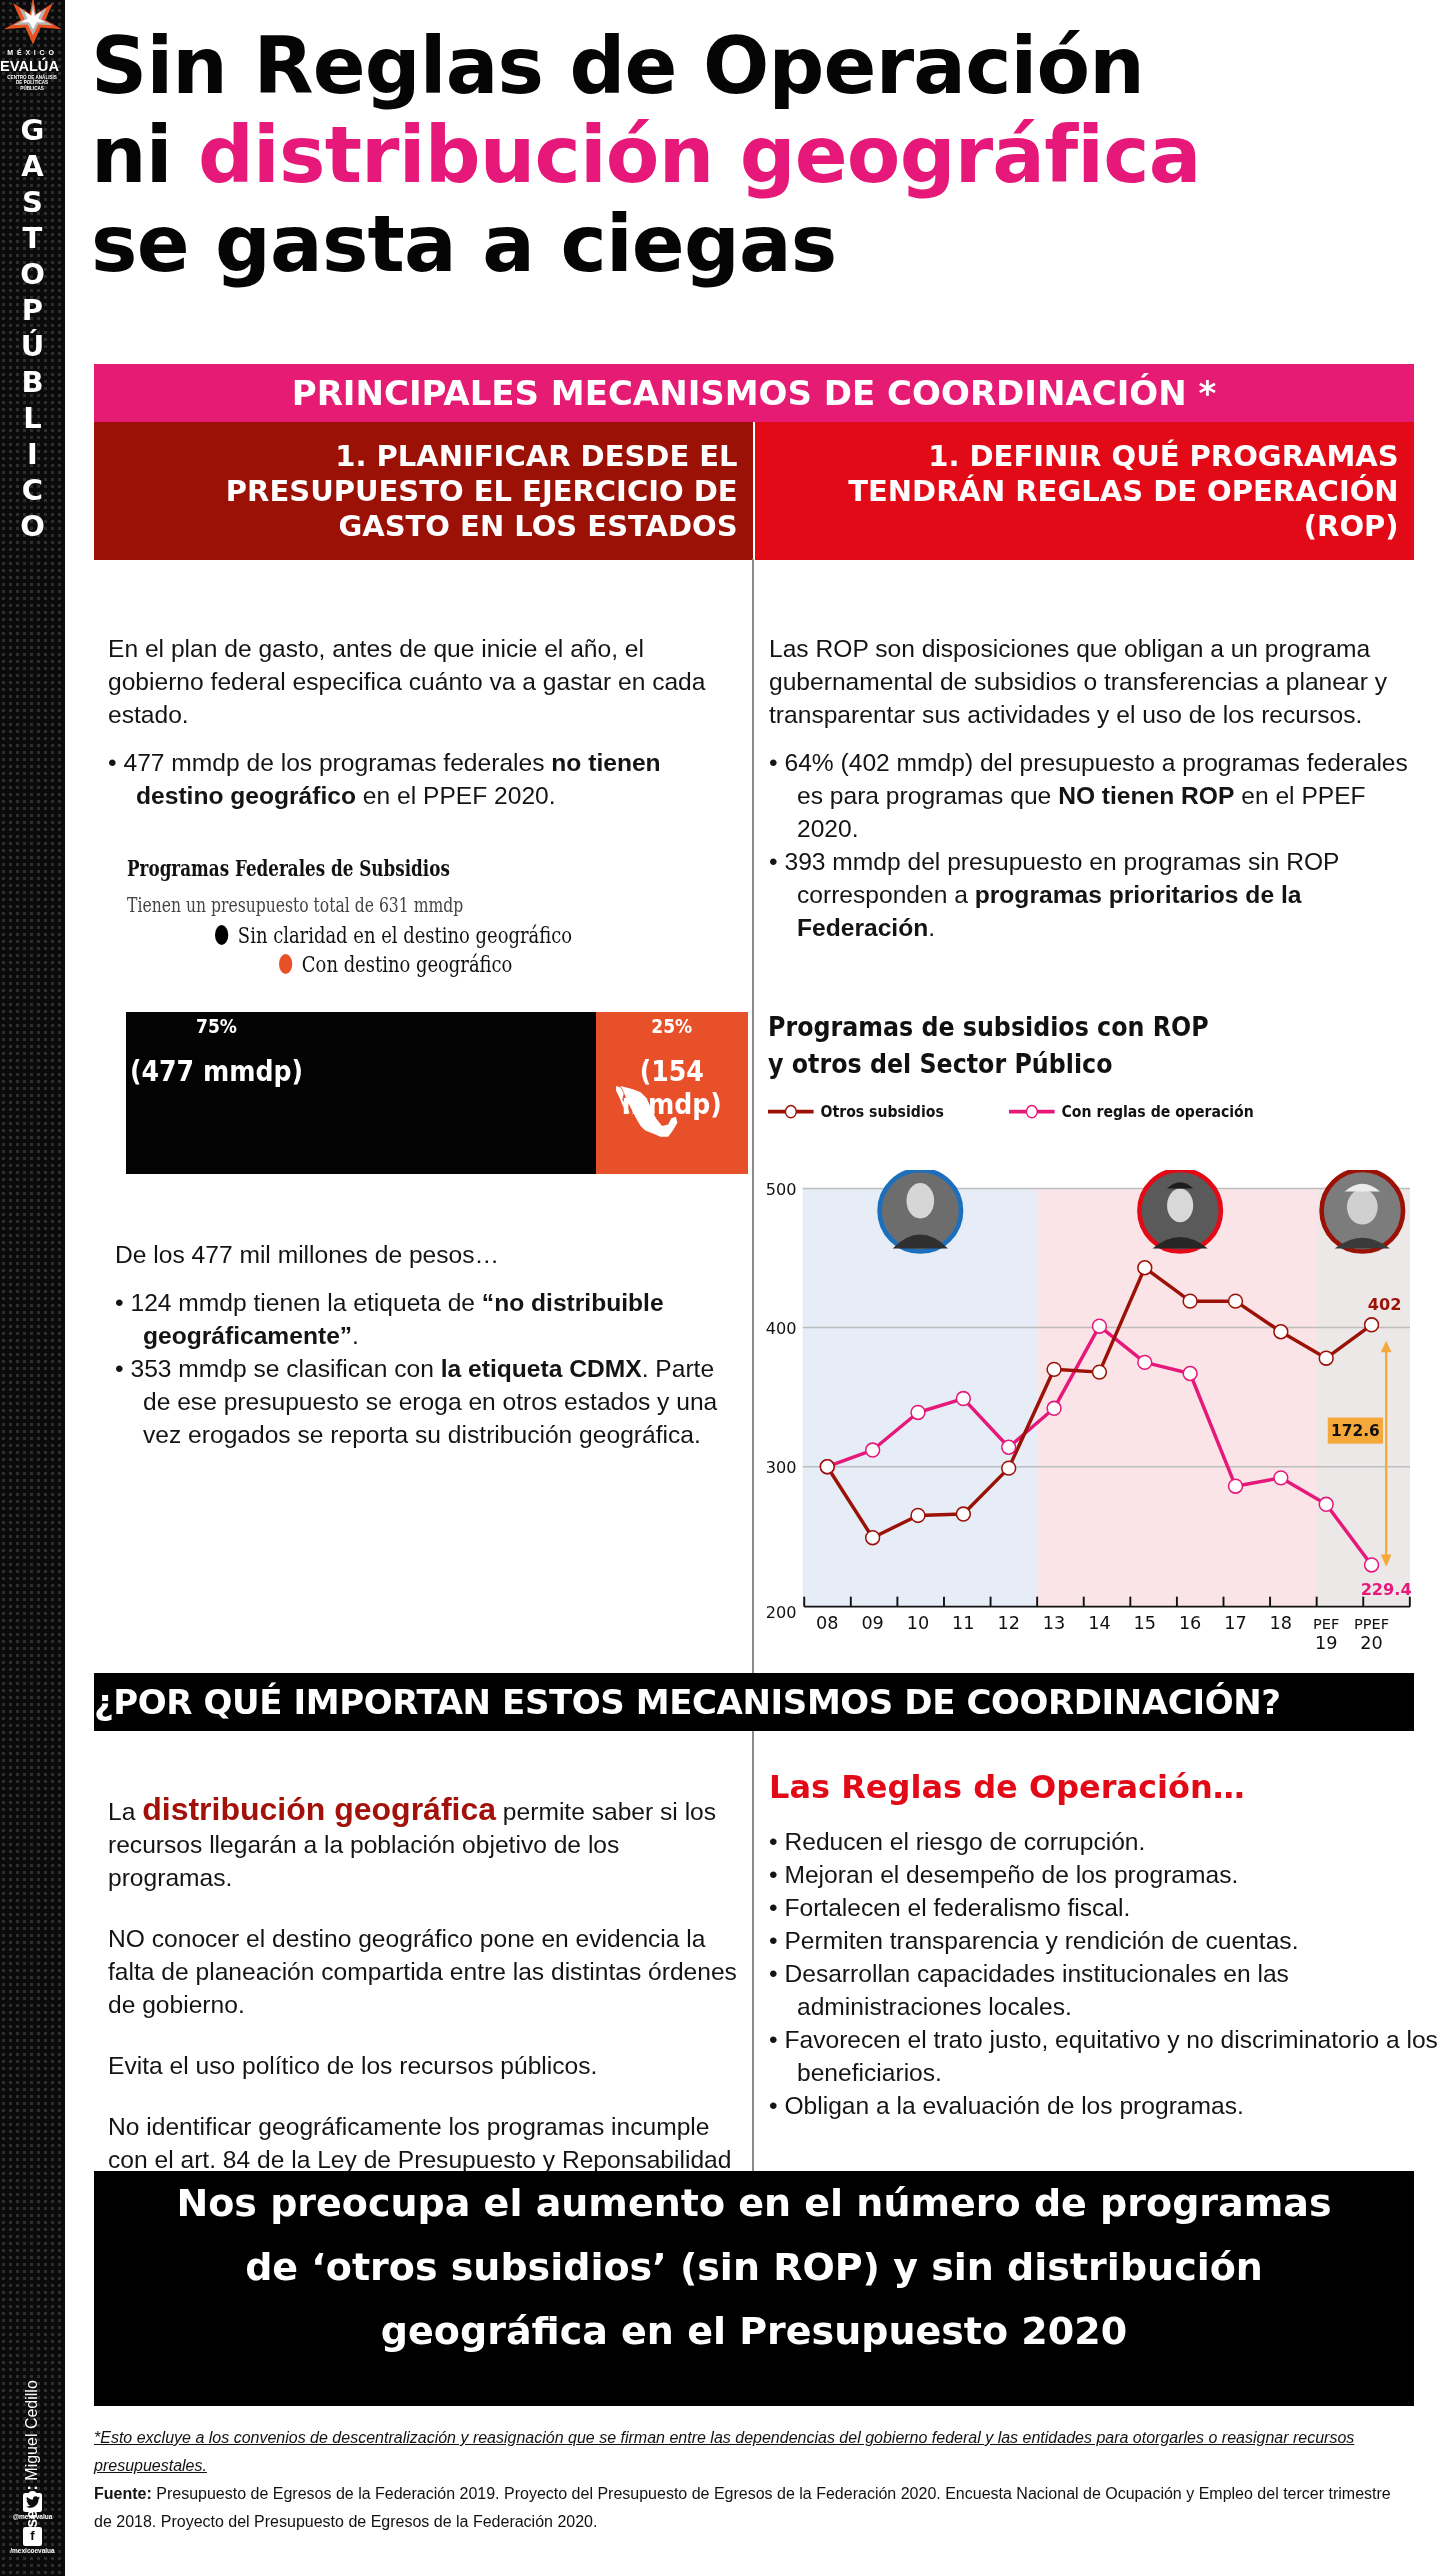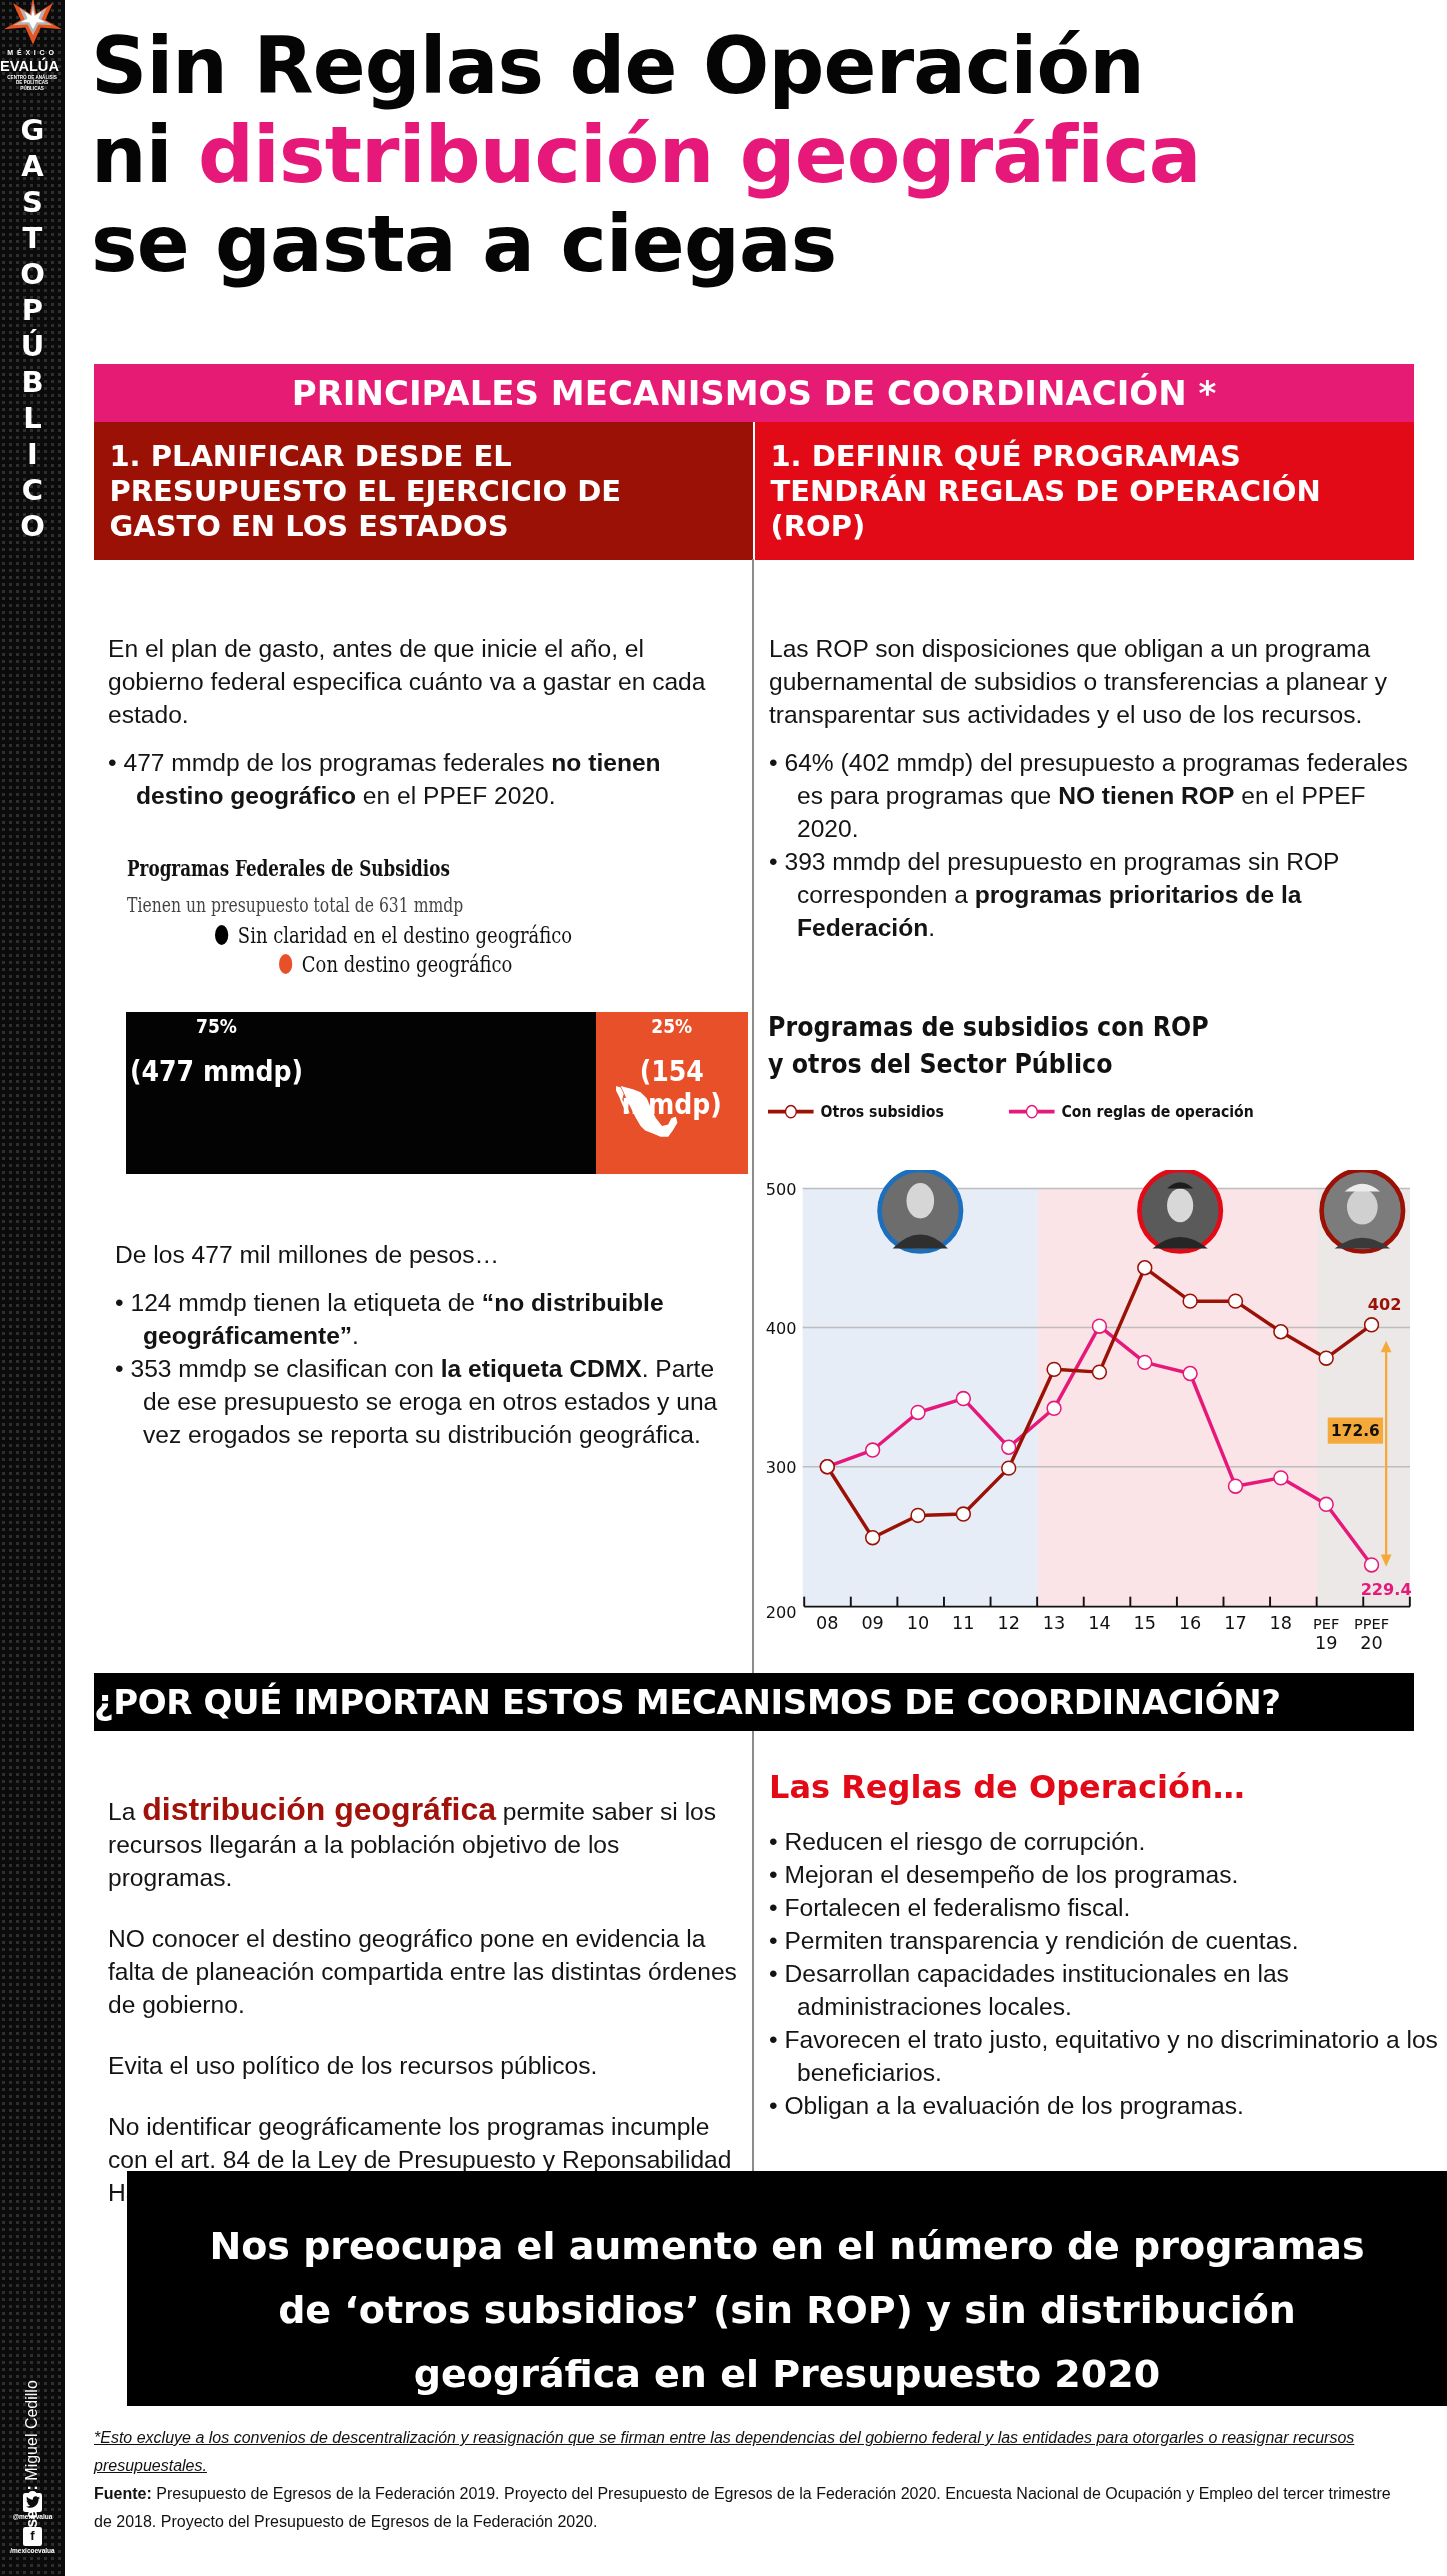--- a/index.html
+++ b/index.html
@@ -24,21 +24,21 @@
   .social { position: absolute; left: 0; width: 65px; text-align: center; color: #fff; }
   .social .box { width: 18.5px; height: 18.5px; background: #fff; border-radius: 2.3px; margin: 0 auto; color: #0b0b0b; font-size: 13px; font-weight: bold; line-height: 18.5px; }
   .social .handle { font-size: 6.5px; font-weight: bold; margin-top: 1.5px; }
 
   
   .title { position: absolute; left: 91px; top: 21.5px; font-family: "DejaVu Sans", sans-serif; font-weight: 900; font-size: 78px; line-height: 89px; letter-spacing: -0.8px; color: #050505; }
   .title .pink { color: #e6197a; }
 
   
   .coord-bar { position: absolute; left: 94px; top: 364px; width: 1320px; height: 58px; background: #e61b73; color: #fff; font-weight: bold; font-size: 34px; text-align: center; line-height: 58px; font-family: "DejaVu Sans", sans-serif; }
-  .hdr { position: absolute; top: 422px; height: 138px; color: #fff; font-weight: bold; font-size: 29px; line-height: 35px; text-align: left; display: flex; align-items: center; justify-content: center; font-family: "DejaVu Sans", sans-serif; padding: 0 15.4px; }
+  .hdr { position: absolute; top: 422px; height: 138px; color: #fff; font-weight: bold; font-size: 29px; line-height: 35px; text-align: right; display: flex; align-items: center; justify-content: center; font-family: "DejaVu Sans", sans-serif; padding: 0 15.4px; }
   .hdr-left { left: 94px; width: 659px; background: #9b1106; }
   .hdr-right { left: 755px; width: 659px; background: #e30a17; }
   .vdivider { position: absolute; left: 752px; width: 1.5px; background: #8c8c8c; }
 
   .txt { position: absolute; font-size: 24.6px; line-height: 33px; color: #141414; font-family: "Liberation Sans", sans-serif; }
   .txt p { margin-bottom: 15.4px; margin-top: 28px; }
   .txt ul { list-style: none; }
   .txt li { padding-left: 28px; text-indent: -28px; }
   .txt li::before { content: "• "; }
   .txt b { font-weight: bold; }
@@ -59,21 +59,21 @@
   .lc-legend { position: absolute; top: 1102px; display: flex; align-items: center; font-size: 16px; font-weight: bold; font-family: "DejaVu Sans", sans-serif; color: #111; transform: scaleX(0.88); transform-origin: left; }
   .lc-legend svg { margin-right: 7.7px; }
   .chart-svg { position: absolute; left: 754px; top: 1170px; }
 
   
   .why-bar { position: absolute; left: 94px; top: 1673px; width: 1320px; height: 58px; background: #000; color: #fff; font-weight: bold; font-size: 34px; line-height: 58px; text-align: left; font-family: "DejaVu Sans", sans-serif; letter-spacing: -0.4px; }
 
   .dg-inline { color: #a3120a; font-weight: 900; font-size: 32px; }
   .rop-title { position: absolute; left: 769px; top: 1768px; color: #e30a17; font-weight: 900; font-size: 32px; font-family: "DejaVu Sans", sans-serif; }
 
-  .callout { position: absolute; left: 94px; top: 2171px; width: 1320px; height: 235px; background: #000; color: #fff; font-weight: 900; font-size: 38px; line-height: 64px; text-align: center; display: flex; align-items: flex-end; justify-content: center; font-family: "DejaVu Sans", sans-serif; padding: 0 62px; margin-left: 33px; }
+  .callout { position: absolute; left: 94px; top: 2171px; width: 1320px; height: 235px; background: #000; color: #fff; font-weight: 900; font-size: 38px; line-height: 64px; text-align: center; display: flex; align-items: flex-start; justify-content: center; font-family: "DejaVu Sans", sans-serif; padding: 0 62px; }
 
   .foot { position: absolute; left: 94px; top: 2424px; width: 1308px; font-size: 16px; line-height: 28px; color: #111; font-family: "Liberation Sans Narrow", "Liberation Sans", sans-serif; }
   .foot .note { font-style: italic; text-decoration: underline; }
   .foot b { font-weight: bold; }
 </style>
 </head>
 <body>
 
 <div class="sidebar">
   <svg class="logo-star" viewBox="0 0 80 60">

